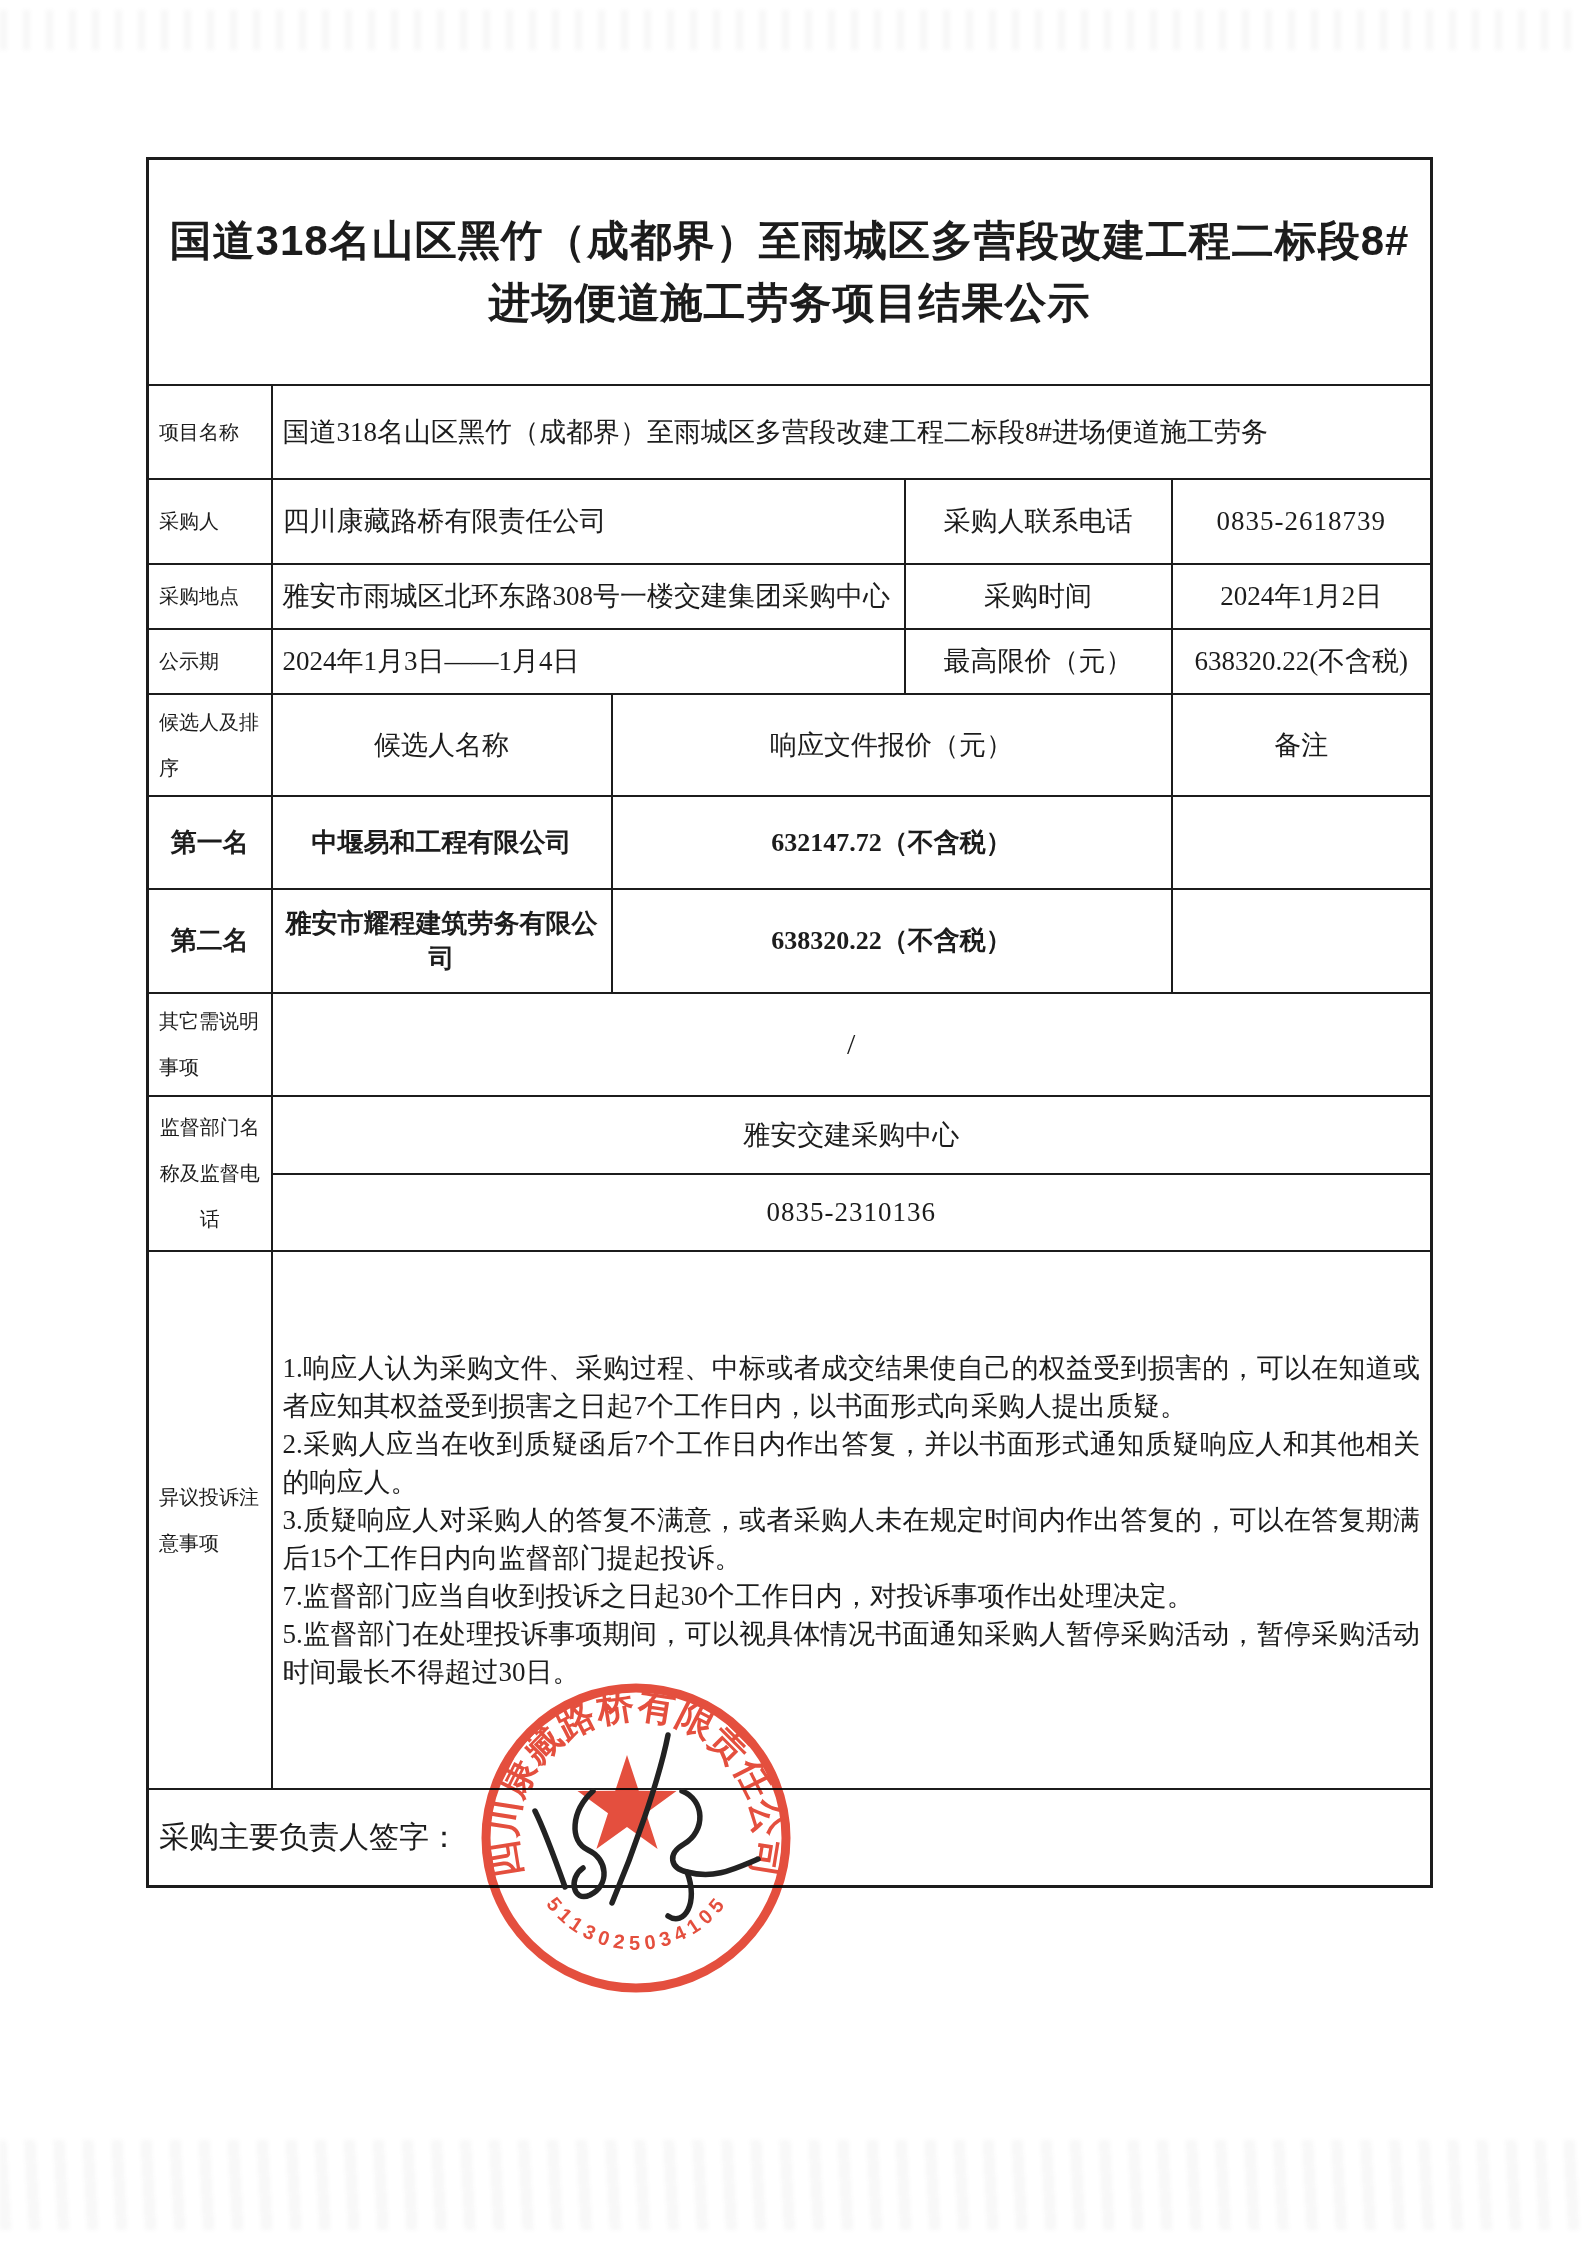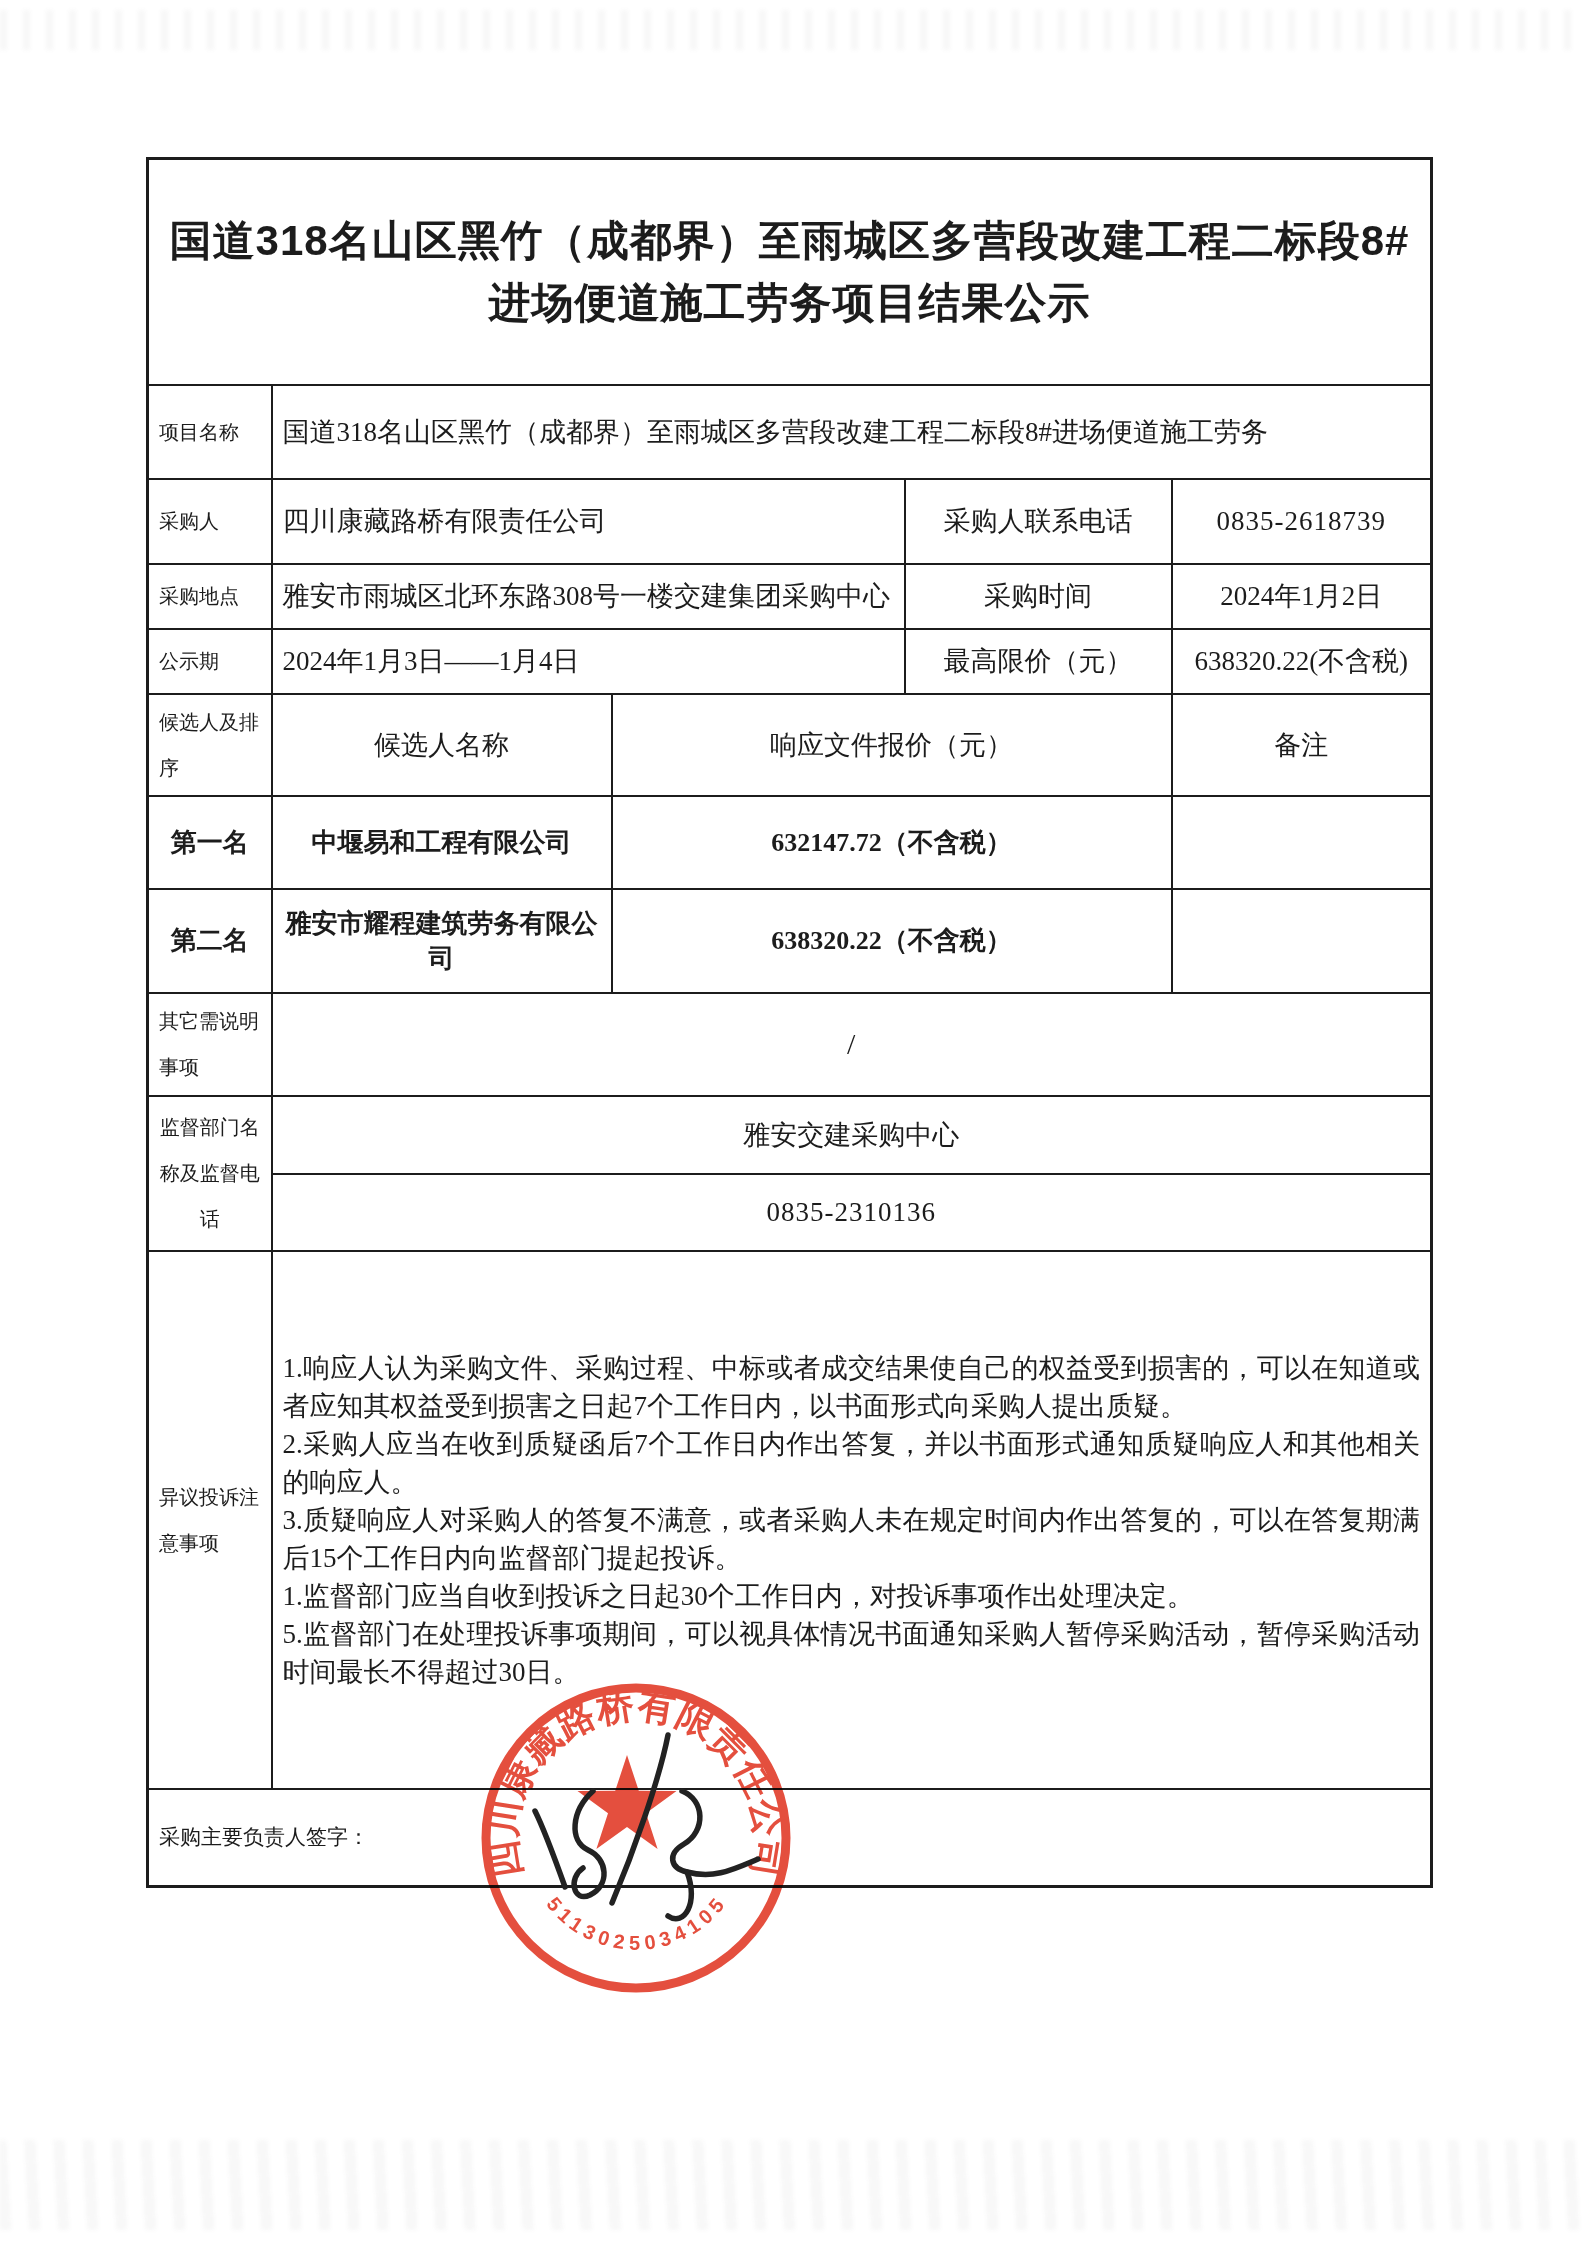--- a/index.html
+++ b/index.html
@@ -34,21 +34,21 @@
   .lab-center { text-align: center; padding-left: 4px; padding-right: 4px; }
   .val { padding-left: 14px; line-height: 38px; }
   .cen { text-align: center; }
   .rank, .cand { font-weight: 600; font-size: 26px; text-align: center; }
   .slash { text-align: center; font-size: 30px; }
   .phone { letter-spacing: 1px; }
 
   .objection-cell { padding: 14px 16px 10px 14px; }
   .objection-item { font-size: 27px; line-height: 38px; text-align: justify; }
 
-  .sign-cell { font-size: 21px; padding-left: 14px; margin-top: 20px; }
+  .sign-cell { font-size: 30px; padding-left: 14px; margin-top: 20px; }
 
   .stamp-wrap {
     position: absolute; left: 471px; top: 1673px; width: 330px; height: 330px;
     mix-blend-mode: multiply; opacity: .93; pointer-events: none;
   }
   .stamp-wrap svg { display: block; }
   .seal { color: var(--stamp-color); }
   .seal-text { font-family: "Liberation Sans", "DejaVu Sans", sans-serif; font-weight: bold; }
   .signature-wrap {
     position: absolute; left: 471px; top: 1673px; width: 330px; height: 330px;
@@ -138,21 +138,21 @@
     <tr style="height:77px">
       <td colspan="4" class="cen phone">0835-2310136</td>
     </tr>
 
     <tr style="height:538px">
       <td class="lab">异议投诉注意事项</td>
       <td colspan="4" class="objection-cell">
         <div class="objection-item">1.响应人认为采购文件、采购过程、中标或者成交结果使自己的权益受到损害的，可以在知道或者应知其权益受到损害之日起7个工作日内，以书面形式向采购人提出质疑。</div>
         <div class="objection-item">2.采购人应当在收到质疑函后7个工作日内作出答复，并以书面形式通知质疑响应人和其他相关的响应人。</div>
         <div class="objection-item">3.质疑响应人对采购人的答复不满意，或者采购人未在规定时间内作出答复的，可以在答复期满后15个工作日内向监督部门提起投诉。</div>
-        <div class="objection-item">1.监督部门应当自收到投诉之日起30个工作日内，对投诉事项作出处理决定。</div>
+        <div class="objection-item">7.监督部门应当自收到投诉之日起30个工作日内，对投诉事项作出处理决定。</div>
         <div class="objection-item">5.监督部门在处理投诉事项期间，可以视具体情况书面通知采购人暂停采购活动，暂停采购活动时间最长不得超过30日。</div>
       </td>
     </tr>
 
     <tr style="height:98px">
       <td colspan="5" class="sign-cell">采购主要负责人签字：</td>
     </tr>
   </tbody>
     </table>
 

